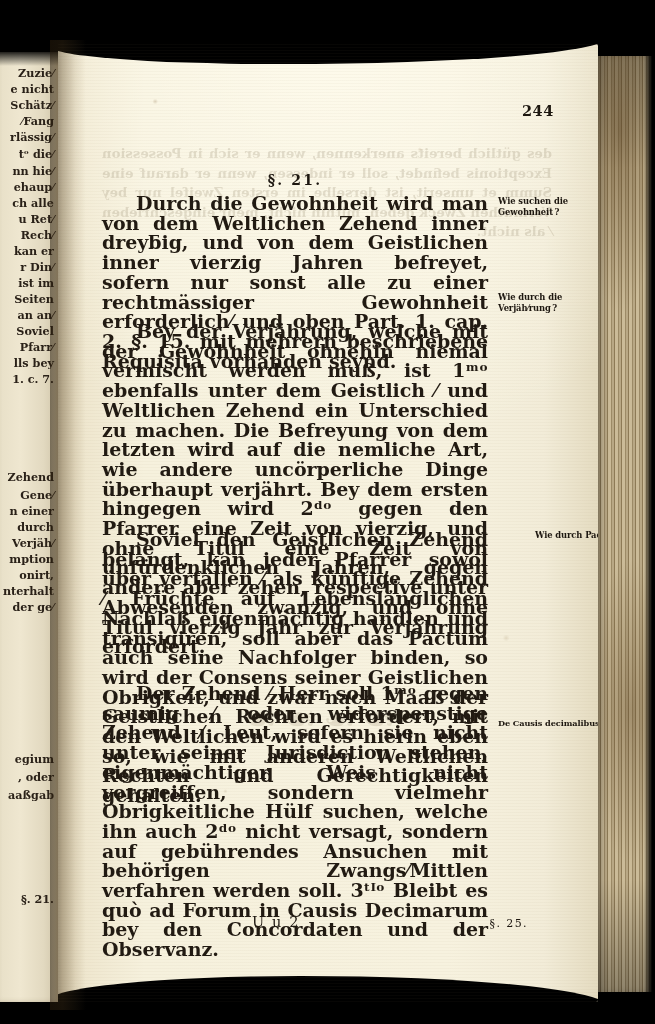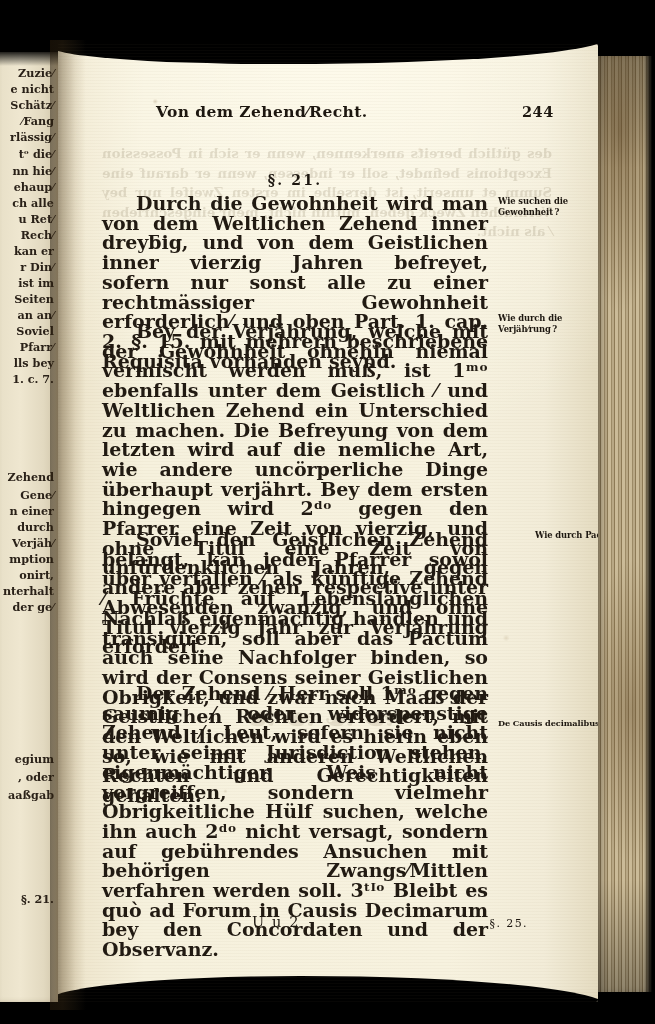--- a/index.html
+++ b/index.html
@@ -295,34 +295,33 @@
 
   <div class="page">
 
     <div class="grain"></div>
     <div class="foxing"></div>
 
     <div class="bleed">des gütlich bereits anerkennen, wenn er sich in Possession Exceptionis befindet, soll er indessen, wenn er darauf eine Summ et umserit, ist derselbe im ersten Zweifel nur bey Vermuthen Zweck geben, mithin nicht, mehr eingeschrieben ⁄ als nicht.</div>
     <div class="bleed-orn" style="left:180px; top:652px;">❧❧❧❧</div>
 
     <div class="running-head">
-      <span class="rh-title">Von dem Zehend⁄Recht.</span>
       <span class="rh-folio">244</span>
     </div>
 
     <div class="block" style="top:128px;">
       <div class="sec-head">§.  21.</div>
       <p class="body">Durch die Gewohnheit wird man von dem Weltlichen Zehend inner dreyƃig, und von dem Geistlichen inner vierzig Jahren befreyet, sofern nur sonst alle zu einer rechtmässiger Gewohnheit erforderlich⁄ und oben Part. 1. cap. 2. §. 15. mit mehrern beschriebene Requisita vorhanden seynd.</p>
     </div>
     <div class="margin-note" style="top:152px;">Wie suchen die Gewohnheit ?</div>
 
     <div class="block" style="top:278px;">
       <p class="body">Bey der Verjährung, welche mit der Gewohnheit ohnehin niemal vermischt werden muß, ist 1ᵐᵒ ebenfalls unter dem Geistlich ⁄ und Weltlichen Zehend ein Unterschied zu machen. Die Befreyung von dem letzten wird auf die nemliche Art, wie andere uncörperliche Dinge überhaupt verjährt. Bey dem ersten hingegen wird 2ᵈᵒ gegen den Pfarrer eine Zeit von vierzig, und ohne Titul eine Zeit von unfürdenklichen Jahren, gegen andere aber zehen, respectivè unter Abwesenden zwanzig, und ohne Titul vierzig Jahr zur Verjährung erfordert.</p>
     </div>
-    <div class="margin-note" style="top:269px;">Wie durch die Verjäh⁄rung ?</div>
+    <div class="margin-note" style="top:248px;">Wie durch die Verjäh⁄rung ?</div>
 
     <div class="block" style="top:486px;">
       <p class="body">Soviel den Geistlichen Zehend belangt, kan jeder Pfarrer sowol über verfallen ⁄ als künftige Zehend ⁄ Früchte auf Lebenslänglichen Nachlaß eigenmächtig handlen und transigiren, soll aber das Pactum auch seine Nachfolger binden, so wird der Consens seiner Geistlichen Obrigkeit, und zwar nach Maaß der Geistlichen Rechten erfordert, mit den Weltlichen wird es hierin eben so, wie mit anderen Weltlichen Rechten und Gerechtigkeiten gehalten.</p>
     </div>
     <div class="margin-note" style="top:486px;margin-left:37px;">Wie durch Pacta?</div>
 
     <div class="block" style="top:640px;">
       <p class="body">Der Zehend ⁄ Herr soll 1ᵐᵒ gegen saumig ⁄ oder widerspenstige Zehend ⁄ Leut, sofern sie nicht unter seiner Jurisdiction stehen, eigenmächtiger Weis nicht vorgreiffen, sondern vielmehr Obrigkeitliche Hülf suchen, welche ihn auch 2ᵈᵒ nicht versagt, sondern auf gebührendes Ansuchen mit behörigen Zwangs⁄Mittlen verfahren werden soll. 3ᵗᴵᵒ Bleibt es quò ad Forum in Causis Decimarum bey den Concordaten und der Observanz.</p>
     </div>
     <div class="margin-note roman" style="top:674px;">De Causis decimalibus.</div>

